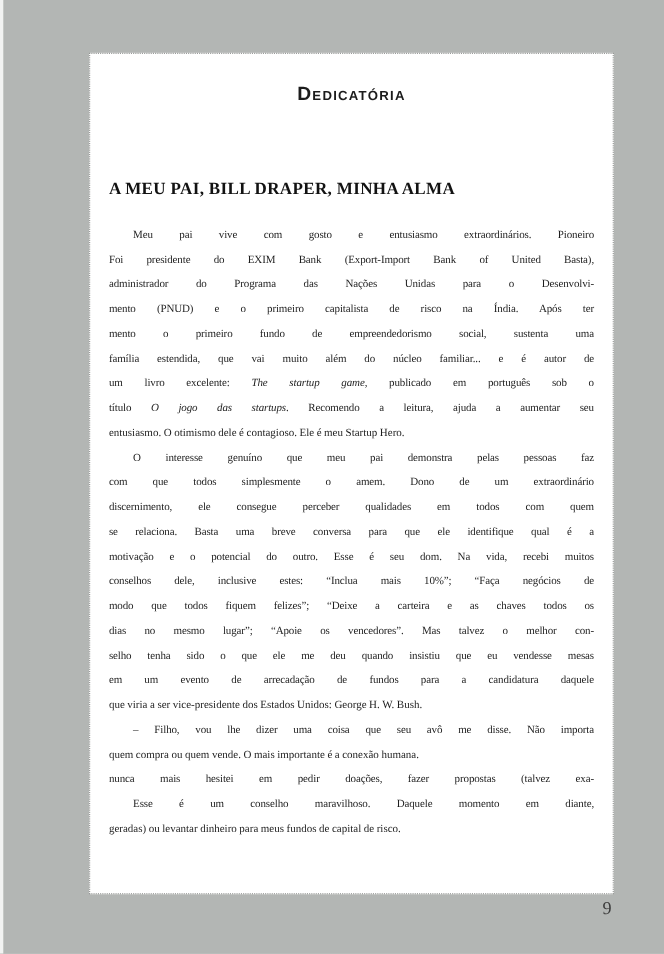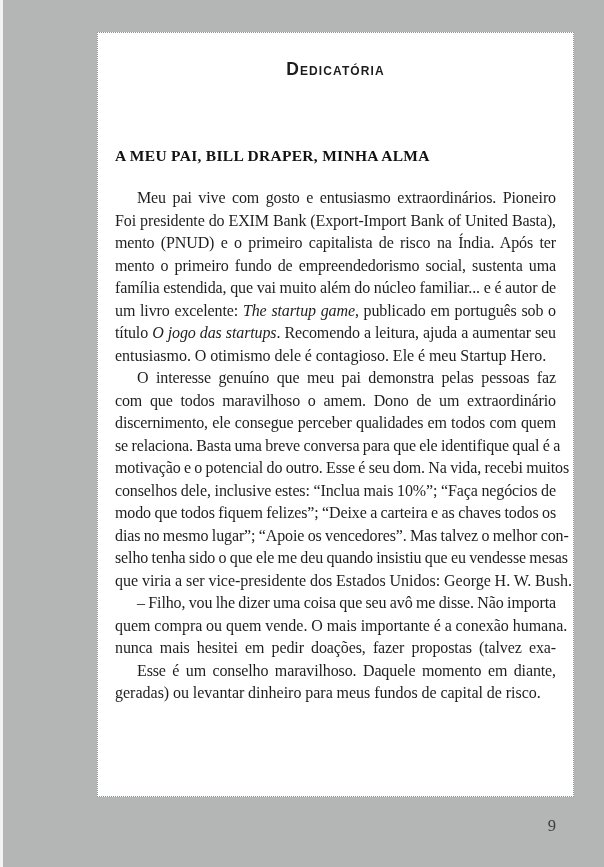--- a/index.html
+++ b/index.html
@@ -24,25 +24,24 @@
     overflow: hidden;
   }
   .window-edge {
     position: absolute;
     left: 0; top: 0;
     width: 3px; height: 867px;
     background: #f2f3f2;
   }
   .page {
     position: absolute;
-    left: 81px; top: 32px;
+    left: 81px; top: 48px;
     width: 477px; height: 765px;
     background: var(--paper);
     border: 1px dotted var(--page-border);
-    margin-left: 16px;
   }
   .chapter-header {
     position: absolute;
     top: 26px; left: 0; right: 0;
     text-align: center;
     font-family: "Liberation Sans", sans-serif;
     font-variant: small-caps;
     font-weight: 700;
     font-size: 17.5px;
     letter-spacing: 1.1px;
@@ -56,21 +55,21 @@
     font-size: 15.5px;
     letter-spacing: 0.3px;
     color: #121212;
     white-space: nowrap;
   }
   .body-text {
     position: absolute;
     top: 154px; left: 17px;
     width: 441px;
     font-family: "Liberation Serif", serif;
-    font-size: 16px;
+    font-size: 10px;
     line-height: 22.5px;
     color: var(--text);
     letter-spacing: -0.12px;
     word-spacing: -0.5px;
   }
   .line {
     height: 22.5px;
     overflow: visible;
     white-space: nowrap;
     text-align: justify;
@@ -100,35 +99,37 @@
   <div class="window-edge"></div>
 
   <div class="page">
     <div class="chapter-header">Dedicatória</div>
 
     <div class="dedication-heading">A MEU PAI, BILL DRAPER, MINHA ALMA</div>
 
     <div class="body-text">
         <div class="line first">Meu pai vive com gosto e entusiasmo extraordinários. Pioneiro</div>
         <div class="line">Foi presidente do EXIM Bank (Export-Import Bank of United Basta),</div>
+        <div class="line">administrador do Programa das Nações Unidas para o Desenvolvi-</div>
         <div class="line">mento (PNUD) e o primeiro capitalista de risco na Índia. Após ter</div>
         <div class="line">mento o primeiro fundo de empreendedorismo social, sustenta uma</div>
         <div class="line">família estendida, que vai muito além do núcleo familiar... e é autor de</div>
         <div class="line">um livro excelente: <i>The startup game</i>, publicado em português sob o</div>
         <div class="line">título <i>O jogo das startups</i>. Recomendo a leitura, ajuda a aumentar seu</div>
         <div class="line end">entusiasmo. O otimismo dele é contagioso. Ele é meu Startup Hero.</div>
         <div class="line first">O interesse genuíno que meu pai demonstra pelas pessoas faz</div>
-        <div class="line">com que todos maravilhoso o amem. Dono de um extraordinário</div>
+        <div class="line">com que todos simplesmente o amem. Dono de um extraordinário</div>
         <div class="line">discernimento, ele consegue perceber qualidades em todos com quem</div>
         <div class="line">se relaciona. Basta uma breve conversa para que ele identifique qual é a</div>
         <div class="line">motivação e o potencial do outro. Esse é seu dom. Na vida, recebi muitos</div>
         <div class="line">conselhos dele, inclusive estes: “Inclua mais 10%”; “Faça negócios de</div>
         <div class="line">modo que todos fiquem felizes”; “Deixe a carteira e as chaves todos os</div>
         <div class="line">dias no mesmo lugar”; “Apoie os vencedores”. Mas talvez o melhor con-</div>
         <div class="line">selho tenha sido o que ele me deu quando insistiu que eu vendesse mesas</div>
+        <div class="line">em um evento de arrecadação de fundos para a candidatura daquele</div>
         <div class="line end">que viria a ser vice-presidente dos Estados Unidos: George H. W. Bush.</div>
         <div class="line first">– Filho, vou lhe dizer uma coisa que seu avô me disse. Não importa</div>
         <div class="line end">quem compra ou quem vende. O mais importante é a conexão humana.</div>
         <div class="line">nunca mais hesitei em pedir doações, fazer propostas (talvez exa-</div>
         <div class="line first">Esse é um conselho maravilhoso. Daquele momento em diante,</div>
         <div class="line end">geradas) ou levantar dinheiro para meus fundos de capital de risco.</div>
       </div>
   </div>
 
   <div class="page-number">9</div>

